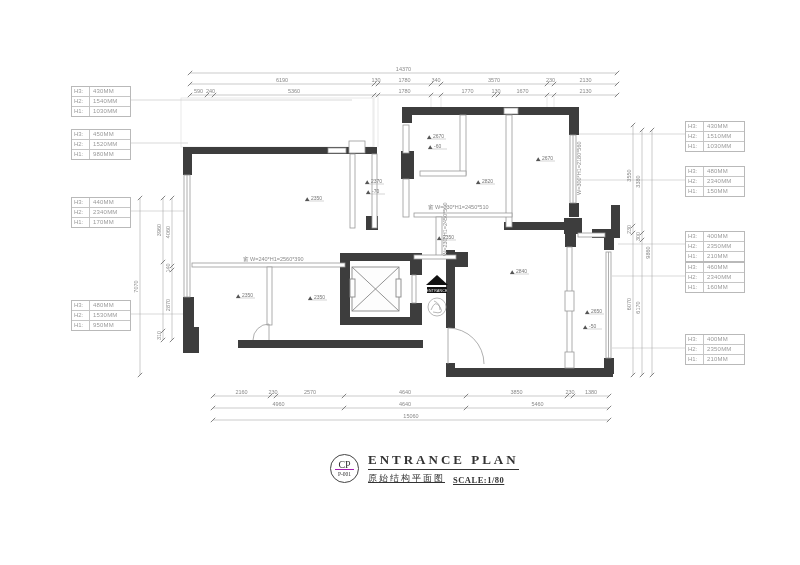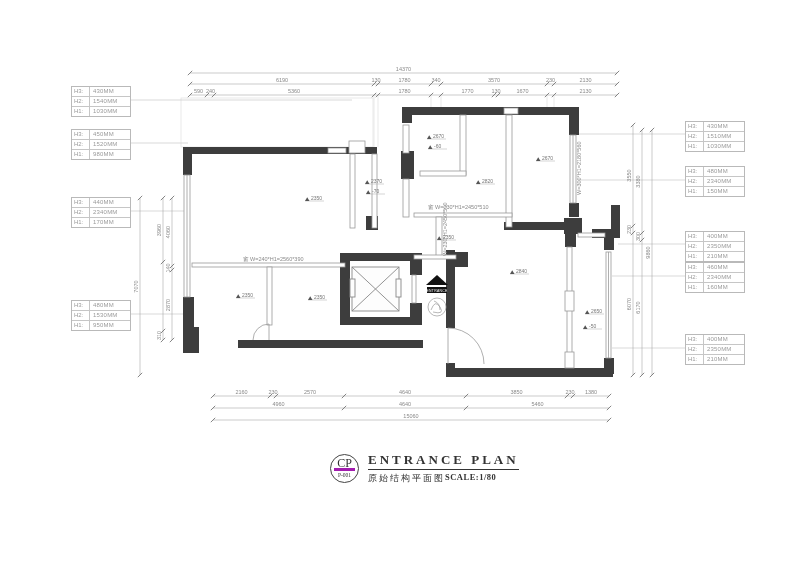--- a/index.html
+++ b/index.html
@@ -13,27 +13,27 @@
   .hrow{display:flex;border-bottom:1px solid #c6c6c6;height:9px;overflow:hidden;}
   .hrow:last-child{border-bottom:none;}
   .hk{width:15px;border-right:1px solid #c6c6c6;padding-left:2px;letter-spacing:0;}
   .hv{flex:1;padding-left:3px;letter-spacing:0.2px;}
   
   .titleblock{position:absolute;left:330px;top:452px;display:flex;align-items:center;
               color:#333;}
   .stamp{width:27px;height:27px;border:1px solid #444;border-radius:50%;
          display:flex;flex-direction:column;align-items:center;justify-content:center;
          font-family:"Liberation Serif","DejaVu Serif",serif;}
-  .stamp .s1{font-size:12px;line-height:9px;border-bottom:3px solid #a21caf;padding:0 3px;}
+  .stamp .s1{font-size:10px;line-height:9px;border-bottom:1px solid #a21caf;padding:0 3px;}
   .stamp .s2{font-size:5.5px;line-height:8px;}
   .tb-right{margin-left:9px;}
   .tb-en{font-family:"Liberation Serif","DejaVu Serif",serif;font-size:13px;
          letter-spacing:3px;font-weight:600;white-space:nowrap;}
   .tb-rule{border-top:1.5px solid #333;margin:1px 0 2px 0;}
-  .tb-bottom{display:flex;align-items:flex-start;}
+  .tb-bottom{display:flex;align-items:flex-end;gap:8px;text-decoration:underline;}
   .tb-cn{font-size:9px;letter-spacing:2px;}
   .tb-scale{font-family:"Liberation Serif","DejaVu Serif",serif;font-size:8.5px;font-weight:700;letter-spacing:0.5px;}
 </style>
 </head>
 <body>
 
 <div class="canvas">
 
 <svg width="800" height="565" viewBox="0 0 800 565">
 

